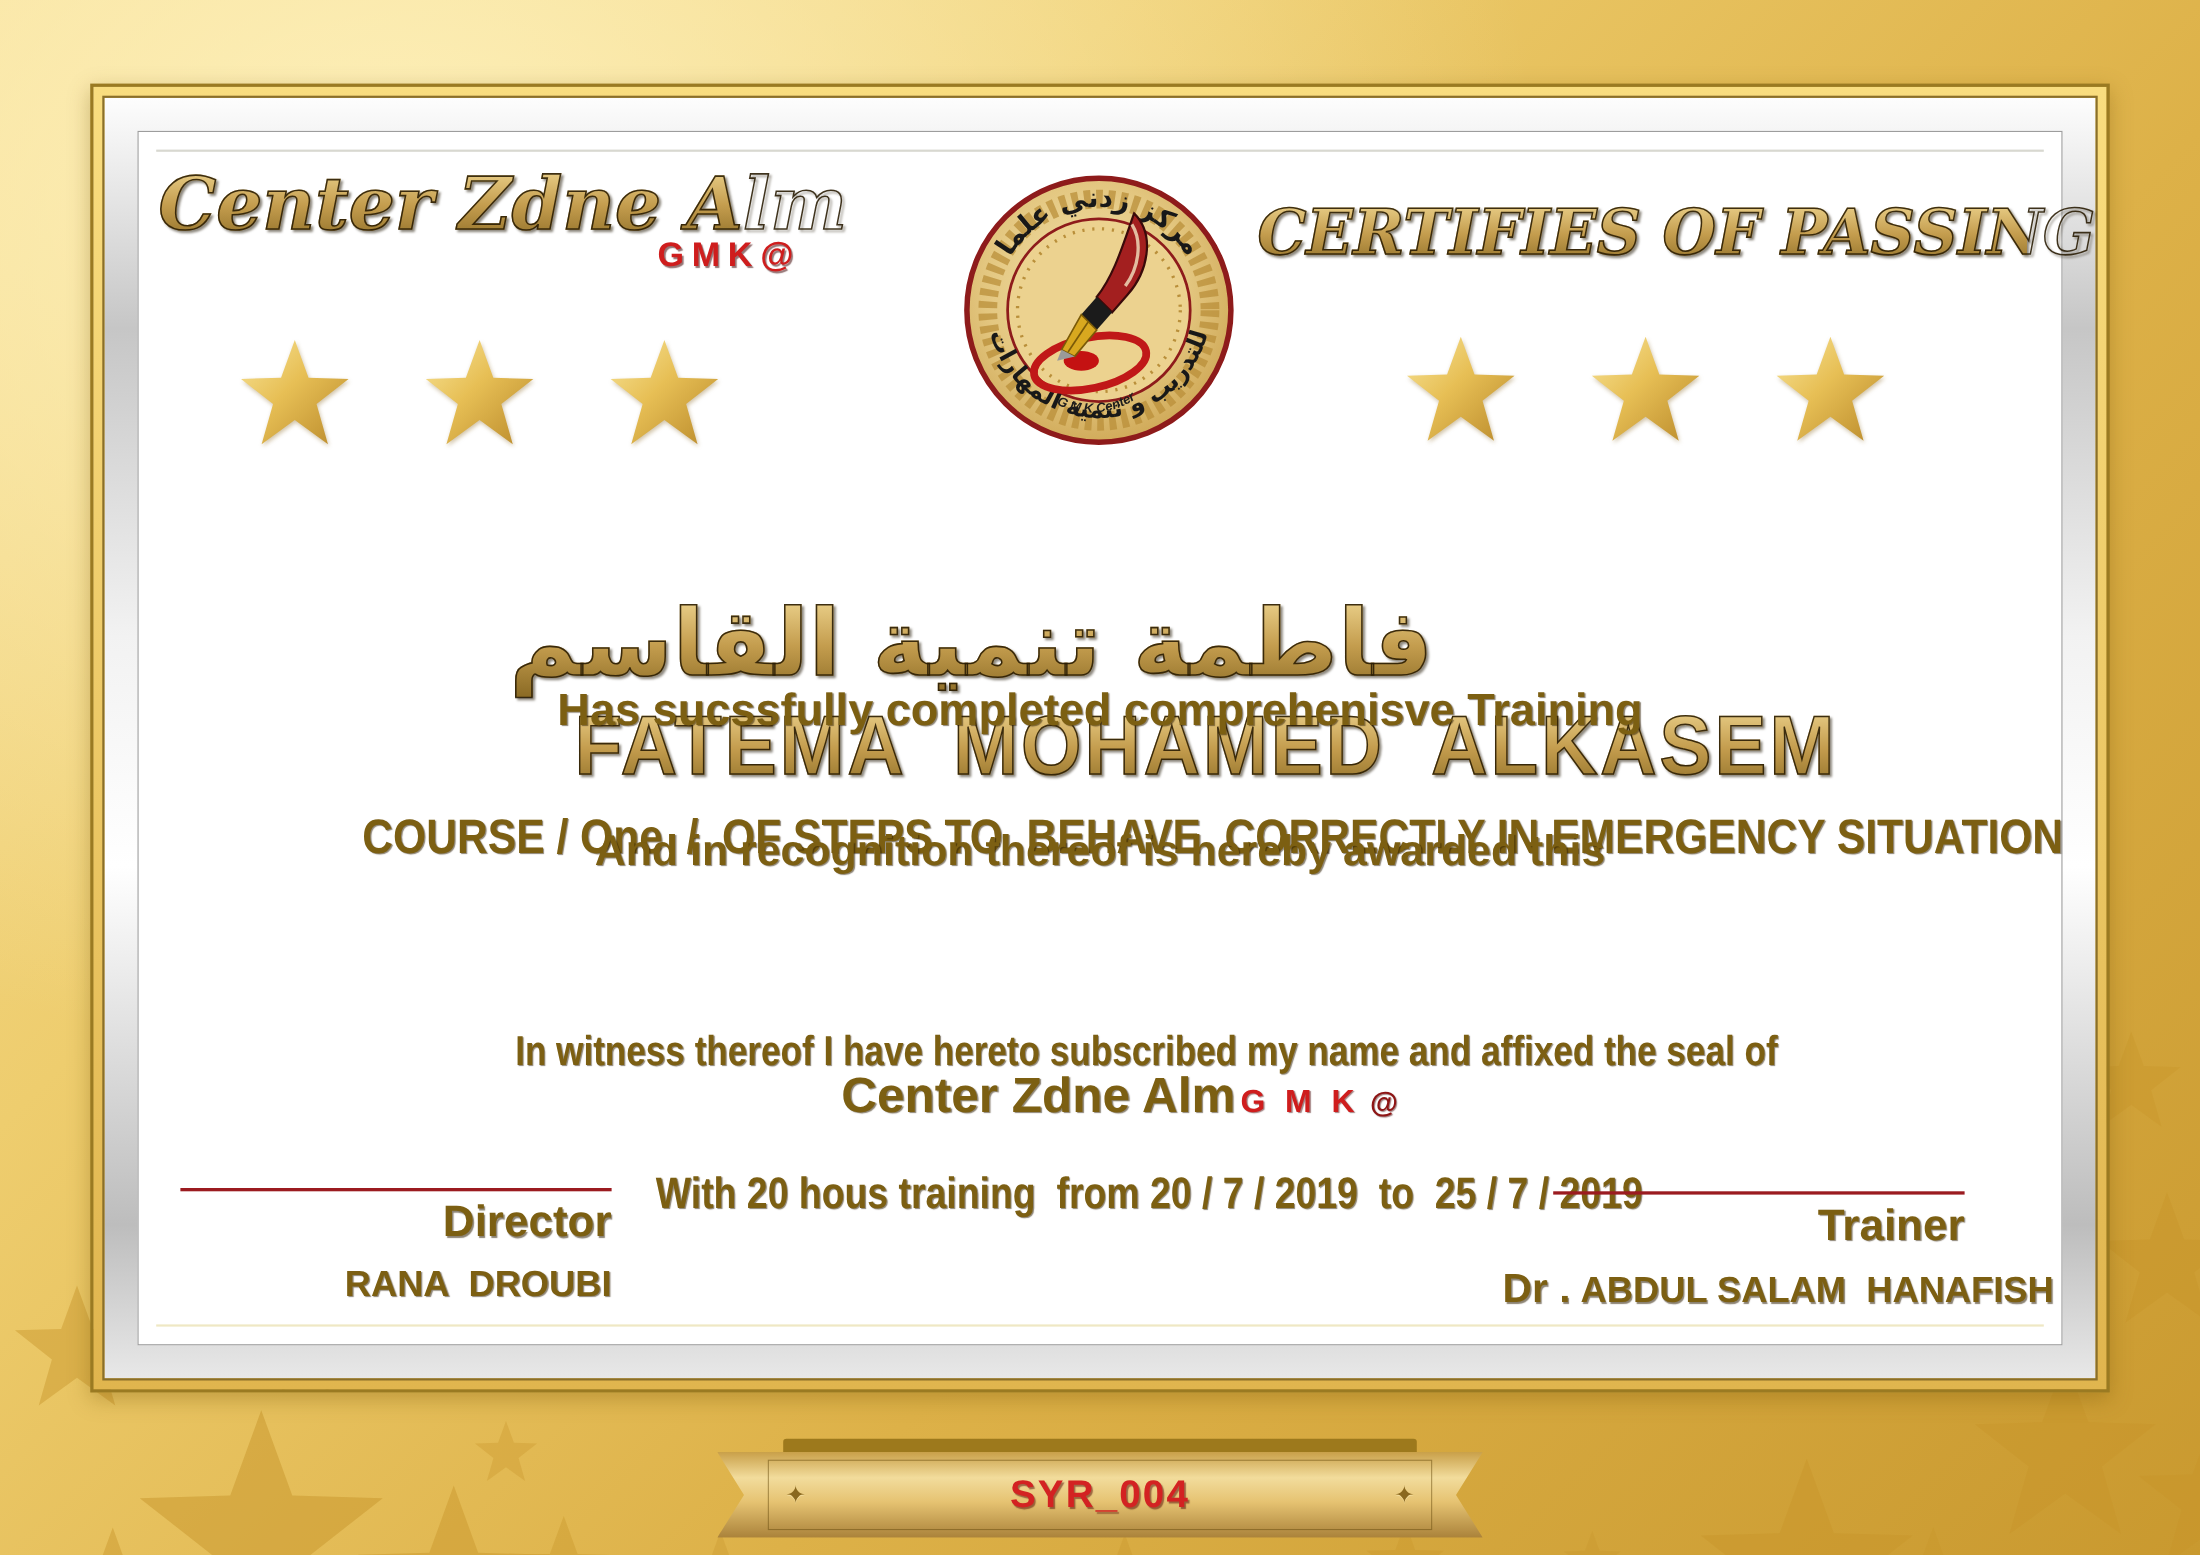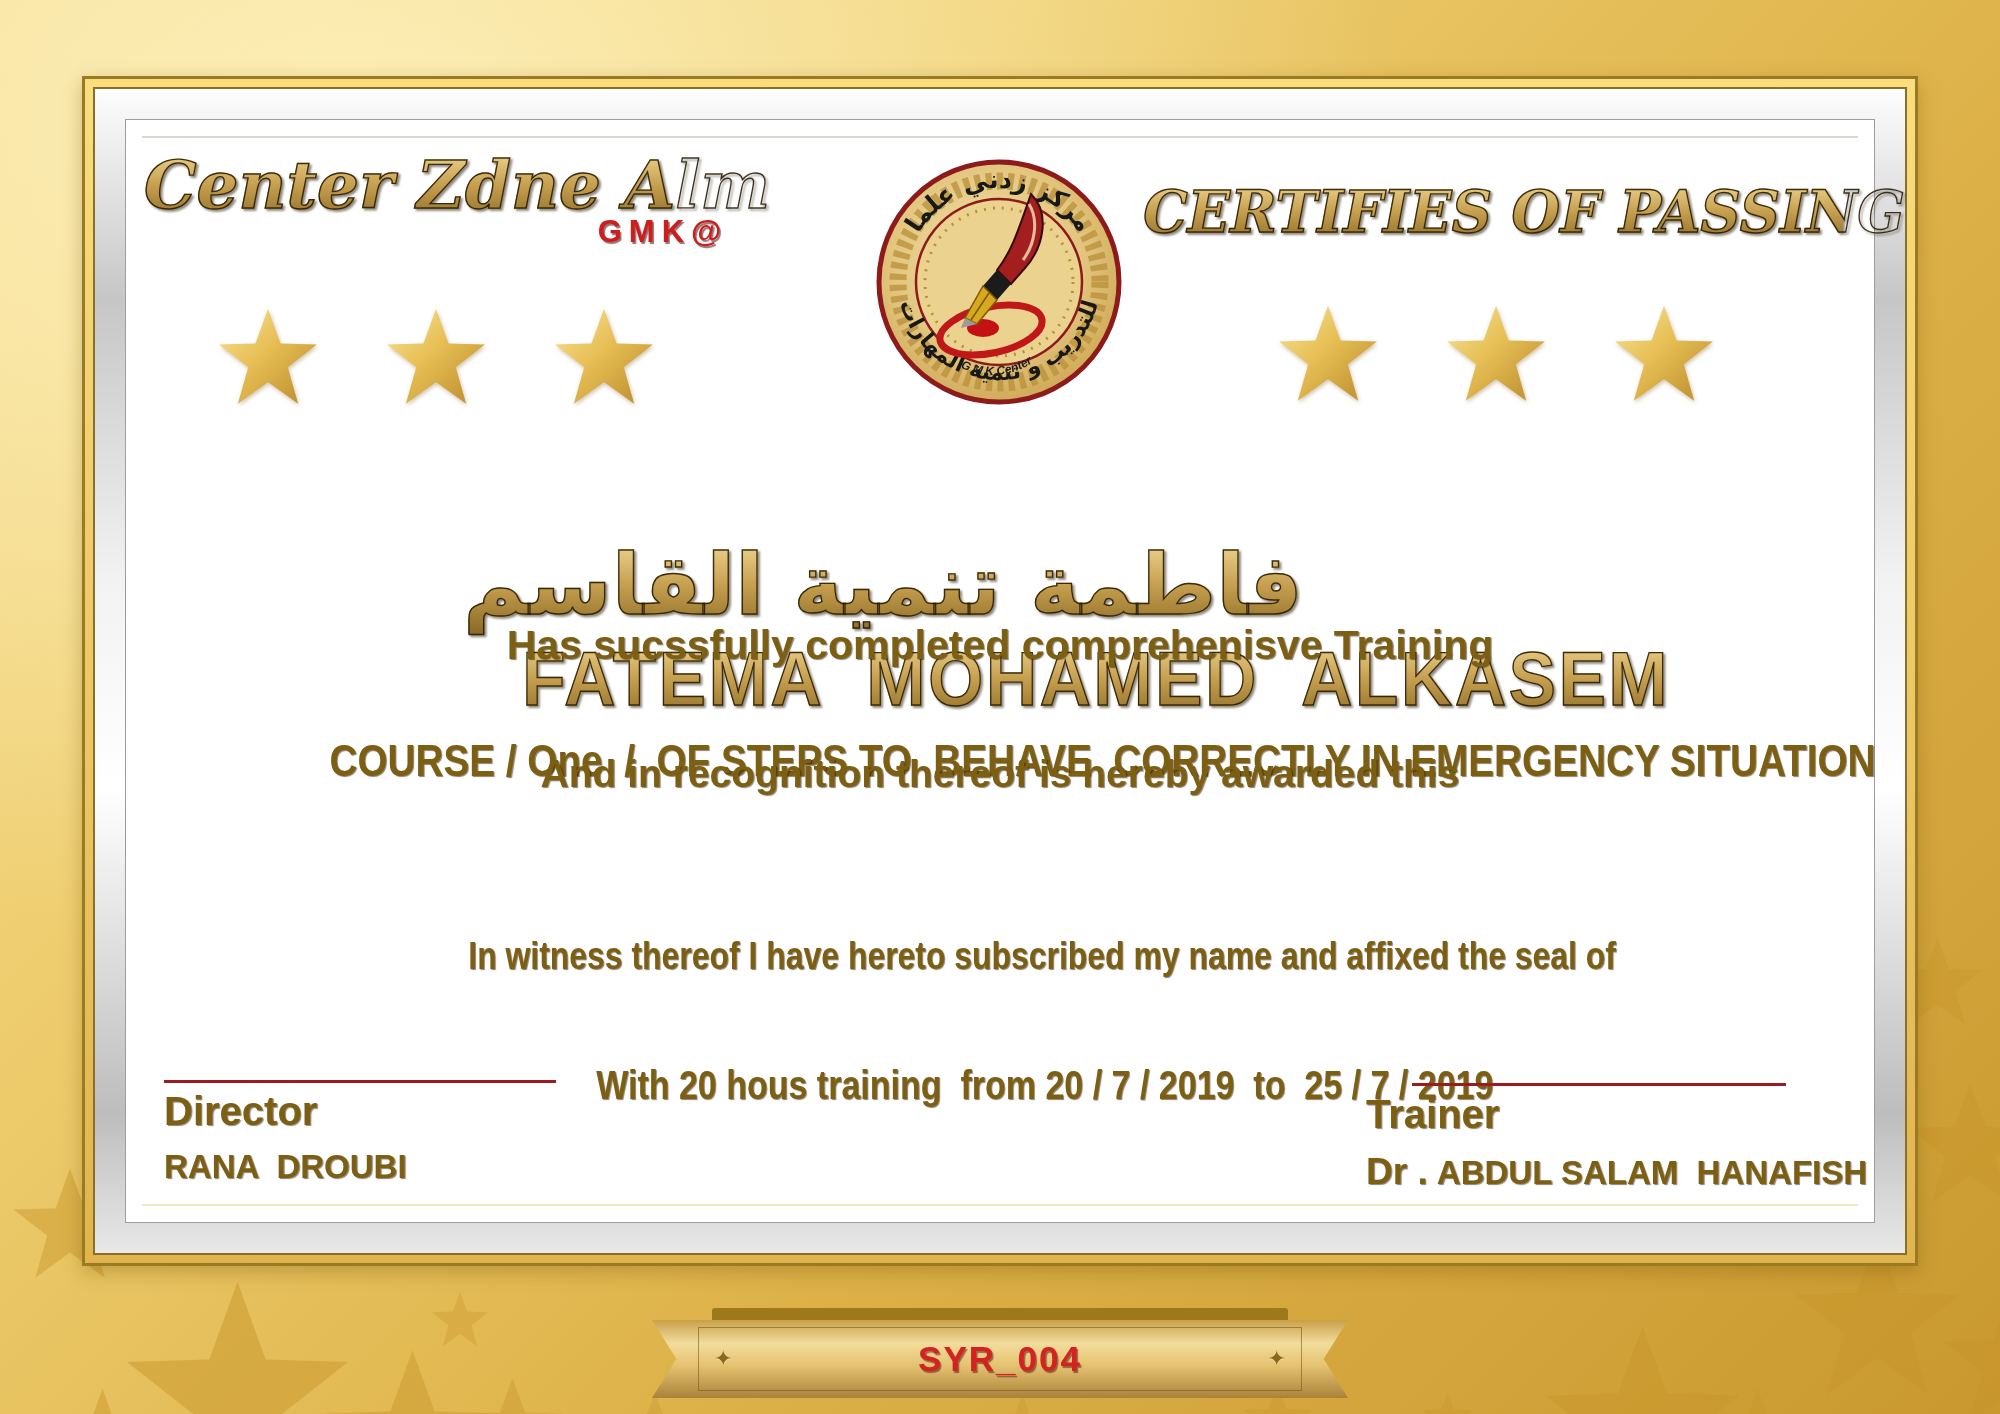--- a/index.html
+++ b/index.html
@@ -56,21 +56,21 @@
   .cert-title{position:absolute;left:1010px;top:58px;width:714px;text-align:center;font-size:57px;white-space:nowrap;transform:scaleX(.98);}
 
   .logo{position:absolute;left:747px;top:32px;width:252px;height:258px;}
 
   .stars-group{position:absolute;display:flex;gap:60px;}
   .stars-left{left:88px;top:186px;}
   .stars-right{left:1148px;top:183px;}
   .hstar{width:108px;height:104px;filter:drop-shadow(1px 2px 2px rgba(120,80,0,.35));}
 
   
-  .sig{position:absolute;text-align:left;}
+  .sig{position:absolute;text-align:right;}
   .sig-hr{height:3px;background:#9b1b20;border:0;margin:0 0 6px 0;}
   .sig-role{font-size:40px;}
   .sig-name{font-size:33px;margin-top:14px;white-space:pre;}
 
   
   .ribbon-fold{position:absolute;left:712px;top:1308px;width:576px;height:22px;background:#9d791c;z-index:3;border-radius:3px;}
   .ribbon{
     position:absolute;left:652px;top:1320px;width:696px;height:78px;z-index:4;
     background:linear-gradient(180deg,#c9a049 0%,#f2dc9c 30%,#e6c372 58%,#aa823a 100%);
     clip-path:polygon(0 0,100% 0,96.5% 50%,100% 100%,0 100%,3.5% 50%);
@@ -238,20 +238,23 @@
         <span class="squeeze btxt" style="transform:scaleX(.88);">COURSE / One  /  OF STEPS TO  BEHAVE  CORRECTLY IN EMERGENCY SITUATION</span>
       </div>
 
       <div class="line btxt" style="top:632px;font-size:39px;">And in recognition thereof is hereby awarded this</div>
 
 
       <div class="line" style="top:772px;font-size:38px;">
         <span class="squeeze btxt" style="transform:scaleX(.84);">In witness thereof I have hereto subscribed my name and affixed the seal of</span>
       </div>
 
+      <div class="line" style="top:832px;">
+        <span class="btxt" style="font-size:45px;">Center Zdne Alm</span><span> </span><span style="font-size:29px;font-weight:bold;letter-spacing:5px;color:#cf1d1d;text-shadow:1.2px 1.2px 1px rgba(70,0,0,.5);">G M K</span><span>  </span><span style="font-size:26px;font-weight:bold;color:#8e1414;text-shadow:1px 1px 1px rgba(70,0,0,.5);">@</span>
+      </div>
 
       <div class="line" style="top:898px;font-size:40px;">
         <span class="squeeze btxt" style="transform:scaleX(.85);">With 20 hous training  from 20 / 7 / 2019  to  25 / 7 / 2019</span>
       </div>
 
       <div class="sig" style="left:38px;top:960px;width:392px;">
         <hr class="sig-hr">
         <div class="sig-role btxt">Director</div>
         <div class="sig-name btxt">RANA  DROUBI</div>
       </div>

